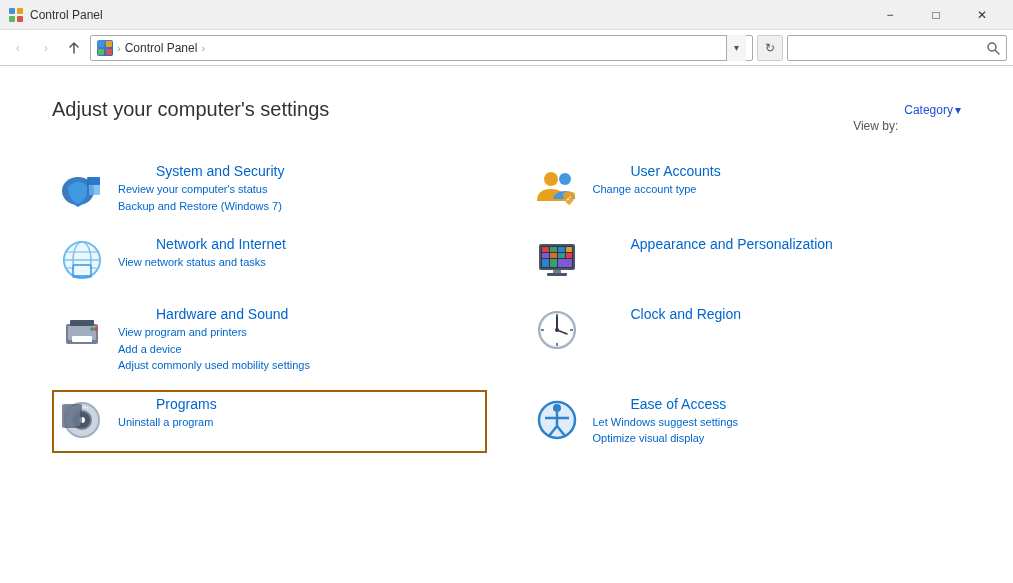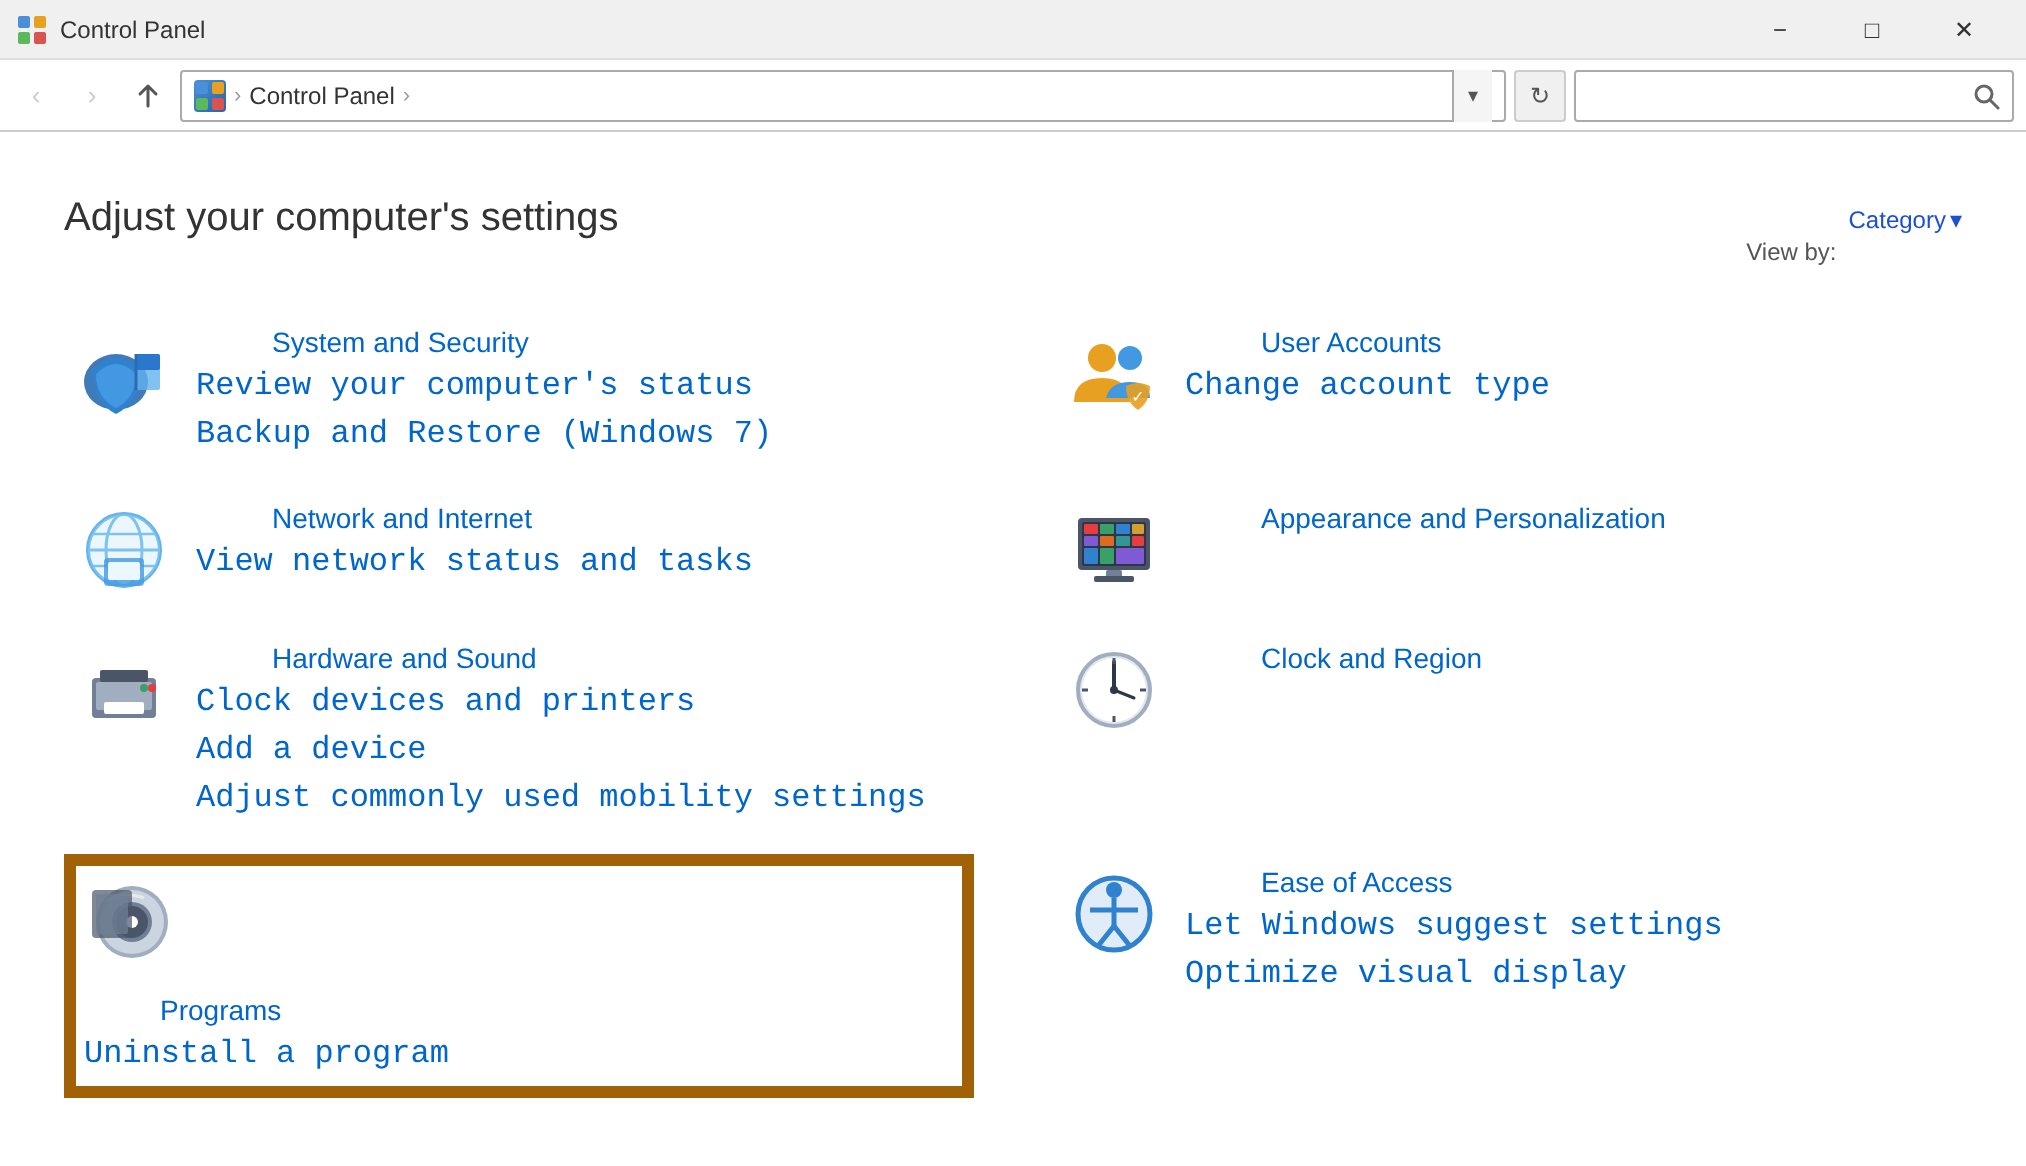--- a/index.html
+++ b/index.html
@@ -162,21 +162,21 @@
       cursor: pointer;
       display: flex;
       align-items: center;
       justify-content: center;
       color: #555;
       font-size: 13px;
     }
 
     
     .main-content {
-      padding: 20px 32px;
+      padding: 20px 52px;
       height: calc(583px - 30px - 36px);
       overflow-y: auto;
     }
     .page-header {
       display: flex;
       align-items: center;
       justify-content: space-between;
       margin-bottom: 24px;
     }
     .page-title {
@@ -207,49 +207,47 @@
       gap: 10px 40px;
     }
     .category-item {
       display: flex;
       align-items: flex-start;
       gap: 12px;
       padding: 6px;
       cursor: pointer;
     }
     .category-item.highlighted {
-      border: 6px solid #a16207;
+      border: 2px solid #a16207;
       padding: 4px;
-      flex-direction: column;
     }
     .category-icon {
       width: 48px;
       height: 48px;
       flex-shrink: 0;
       display: flex;
       align-items: center;
       justify-content: center;
     }
     .category-text { flex: 1; }
     .category-title {
       font-size: 14px;
       color: #0066cc;
       text-decoration: none;
       display: block;
       margin-bottom: 2px;
       font-weight: 400;
       margin-left: 38px;
     }
     .category-link {
-      font-size: 16px;
+      font-size: 11px;
       color: #0066cc;
       text-decoration: none;
       display: block;
       line-height: 1.5;
-      font-family: Liberation Mono, monospace;
     }
 
     
     svg { display: block; }
   </style>
 </head>
 <body>
 
 <div class="title-bar">
   <div class="title-bar-icon">
@@ -410,21 +408,21 @@
           <rect x="8" y="18" width="32" height="20" rx="2" fill="#718096"></rect>
           <rect x="10" y="20" width="28" height="14" rx="1" fill="#a0aec0"></rect>
           <rect x="12" y="14" width="24" height="6" rx="1" fill="#4a5568"></rect>
           <rect x="14" y="30" width="20" height="6" rx="1" fill="white"></rect>
           <circle cx="34" cy="23" r="2" fill="#38a169"></circle>
           <circle cx="38" cy="23" r="2" fill="#e53e3e"></circle>
         </svg>
       </div>
       <div class="category-text">
         <a class="category-title">Hardware and Sound</a>
-        <a class="category-link">Clock devices and printers</a>
+        <a class="category-link">View program and printers</a>
         <a class="category-link">Add a device</a>
         <a class="category-link">Adjust commonly used mobility settings</a>
       </div>
     </div>
 
     <div class="category-item">
       <div class="category-icon">
         <svg width="48" height="48" viewBox="0 0 48 48">
           <circle cx="24" cy="24" r="18" fill="#e2e8f0" stroke="#a0aec0" stroke-width="2"></circle>
           <circle cx="24" cy="24" r="16" fill="white"></circle>

